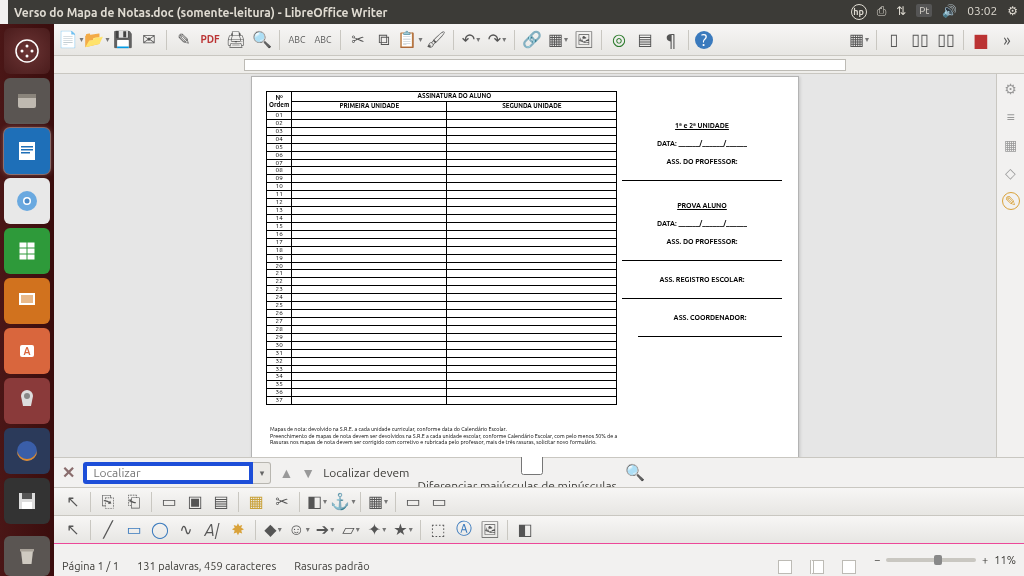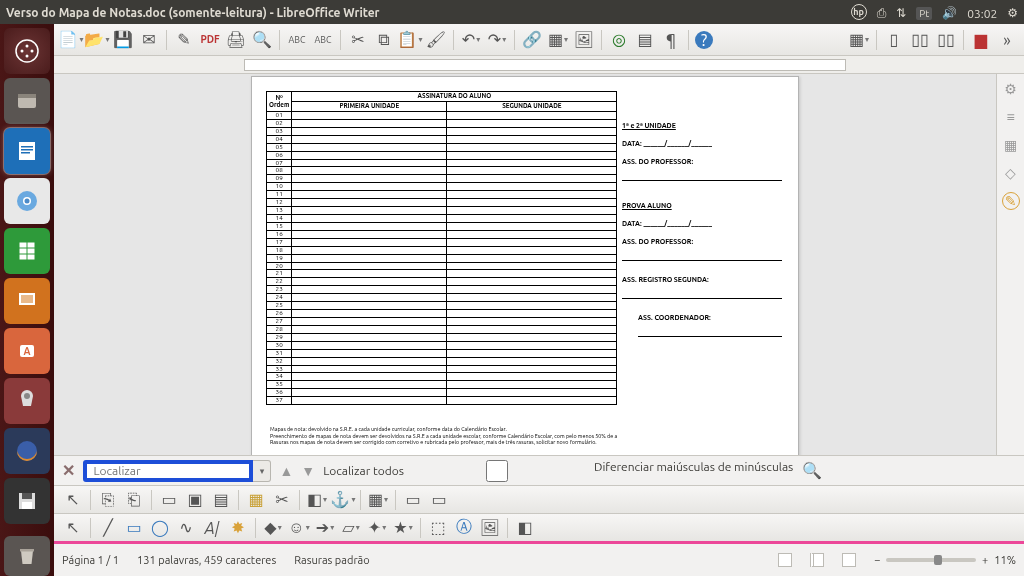--- a/index.html
+++ b/index.html
@@ -1,25 +1,25 @@
 <!DOCTYPE html>
 <html><head>
 <meta charset="utf-8">
 <style>
 * { margin: 0; padding: 0; box-sizing: border-box; font-family: "Ubuntu", "Liberation Sans", sans-serif; }
 html, body { width: 1024px; height: 576px; overflow: hidden; background: #f2f1f0; }
 
 
 .menubar {
-  position: absolute; top: 0; left: 0; right: 0; height: 24px;
+  position: absolute; top: 0; left: 8px; right: 0; height: 24px;
   background: #3c3b37; color: #dfdbd2; display: flex; align-items: center;
   font-size: 12px; padding: 0 6px; z-index: 10;
 }
 .menubar .title { font-weight: bold; flex: 1; }
-.menubar .indicators { display: flex; gap: 10px; align-items: flex-end; }
+.menubar .indicators { display: flex; gap: 10px; align-items: flex-start; }
 .menubar .ind { color: #dfdbd2; font-size: 12px; }
 
 
 .launcher {
   position: absolute; top: 24px; left: 0; bottom: 0; width: 54px;
   background: linear-gradient(to right, #4a1616, #3a0d0d);
   display: flex; flex-direction: column; align-items: center; padding-top: 4px; gap: 4px;
   z-index: 9;
 }
 .launcher .tile {
@@ -88,21 +88,21 @@
 .doc-table th, .doc-table td { border: 1px solid #000; padding: 0 2px; line-height: 1.1; }
 .doc-table th { font-weight: bold; text-align: center; }
 .doc-table td.num { text-align: center; width: 20px; }
 .doc-table td.col { width: 155px; }
 .doc-table .hdr-top th { height: 10px; }
 .doc-table tbody td { height: 7.3px; }
 
 
 .right-block {
   position: absolute; top: 44px; left: 370px; width: 160px;
-  font-size: 7px; font-family: "Liberation Serif", serif; color: #000;
+  font-size: 7px; font-family: "Liberation Serif", serif; color: #000; text-align: center;
 }
 .right-block .sec { margin-bottom: 12px; }
 .right-block .ul { text-decoration: underline; font-weight: bold; }
 .right-block .siglabel { font-weight: bold; }
 .right-block .sigline { border-bottom: 1px solid #000; height: 8px; width: 100%; margin-top: 8px; }
 
 
 .footnotes {
   position: absolute; left: 18px; bottom: 22px; width: 510px;
   font-size: 5.4px; line-height: 1.15; font-family: "Liberation Serif", serif;
@@ -117,33 +117,33 @@
 .findbar input {
   width: 170px; height: 22px; border: 4px solid #1d4ed8; border-radius: 3px 0 0 3px;
   padding: 0 6px; font-size: 12px; color: #888; background: #fff;
 }
 .findbar .dropbtn {
   width: 18px; height: 22px; border: 1px solid #b8b6b0; border-left: none;
   border-radius: 0 3px 3px 0; background: #eceae6; font-size: 9px; color: #666;
   display:flex;align-items:center;justify-content:center;
 }
 .findbar .nav { color: #999; font-size: 14px; }
-.findbar label { font-size: 12px; color: #3c3b37; display:flex; align-items:flex-start; gap:12px; }
+.findbar label { font-size: 12px; color: #3c3b37; display:flex; align-items:flex-end; gap:4px;flex-direction:column; }
 .findbar .link { font-size: 12px; color: #3c3b37; }
 
 
 .toolbar2, .toolbar3 {
   height: 28px; border-top: 1px solid #c9c7c1; background: linear-gradient(#f7f6f5,#e7e6e3);
   display: flex; align-items: center; padding: 0 8px; gap: 4px;
 }
 
 
 .status {
-  height: 22px; border-top: 3px solid #ec4899; background: #f2f1f0;
-  display: flex; align-items: center; font-size: 11px; color: #3c3b37;
+  height: 22px; border-top: 1px solid #ec4899; background: #f2f1f0;
+  display: flex; font-size: 11px; color: #3c3b37;
   padding: 16px 8px; gap: 18px;
 }
 .status .seg { white-space: nowrap; }
 .status .spacer { flex: 1; }
 .status .zoom { display: flex; align-items: center; gap: 6px; }
 .status .zslider { width: 90px; height: 4px; background: #c9c7c1; border-radius: 2px; position: relative; }
 .status .zslider .knob { position: absolute; top: -3px; left: 48px; width: 8px; height: 10px; background: #888; border-radius: 2px; }
 .status .viewbtn { width:14px; height:14px; border:1px solid #bdbbb5; background:#fff; }
 
 svg { display:block; }
@@ -506,21 +506,21 @@
             <div style="margin-top:10px;" class="siglabel">ASS. DO PROFESSOR:</div>
             <div class="sigline"></div>
           </div>
           <div class="sec" style="margin-top:20px;">
             <div class="ul">PROVA ALUNO</div>
             <div style="margin-top:10px;font-weight:bold;">DATA: ______/______/______</div>
             <div style="margin-top:10px;" class="siglabel">ASS. DO PROFESSOR:</div>
             <div class="sigline"></div>
           </div>
           <div class="sec" style="margin-top:14px;">
-            <div class="siglabel">ASS. REGISTRO SEGUNDA:</div>
+            <div class="siglabel">ASS. REGISTRO ESCOLAR:</div>
             <div class="sigline"></div>
           </div>
           <div class="sec" style="margin-top:14px;margin-left:16px;">
             <div class="siglabel">ASS. COORDENADOR:</div>
             <div class="sigline"></div>
           </div>
         </div>
 
         <div class="footnotes">
           <div>Mapas de nota: devolvido na S.R.E. a cada unidade curricular, conforme data do Calendário Escolar.</div>
@@ -541,21 +541,21 @@
   </div>
 
   <div class="findbar">
     <span class="close">✕</span>
     <div style="display:flex;">
       <input placeholder="Localizar" style="">
       <span class="dropbtn">▾</span>
     </div>
     <span class="nav">▲</span>
     <span class="nav">▼</span>
-    <span class="link">Localizar todos</span>
+    <span class="link">Localizar devem</span>
     <label>
       <input type="checkbox" style="">
       <span>Diferenciar maiúsculas de minúsculas</span>
     </label>
     <span class="tbtn">🔍</span>
   </div>
 
   <div class="toolbar2">
     <span class="tbtn">↖</span>
     <span class="tsep"></span>

